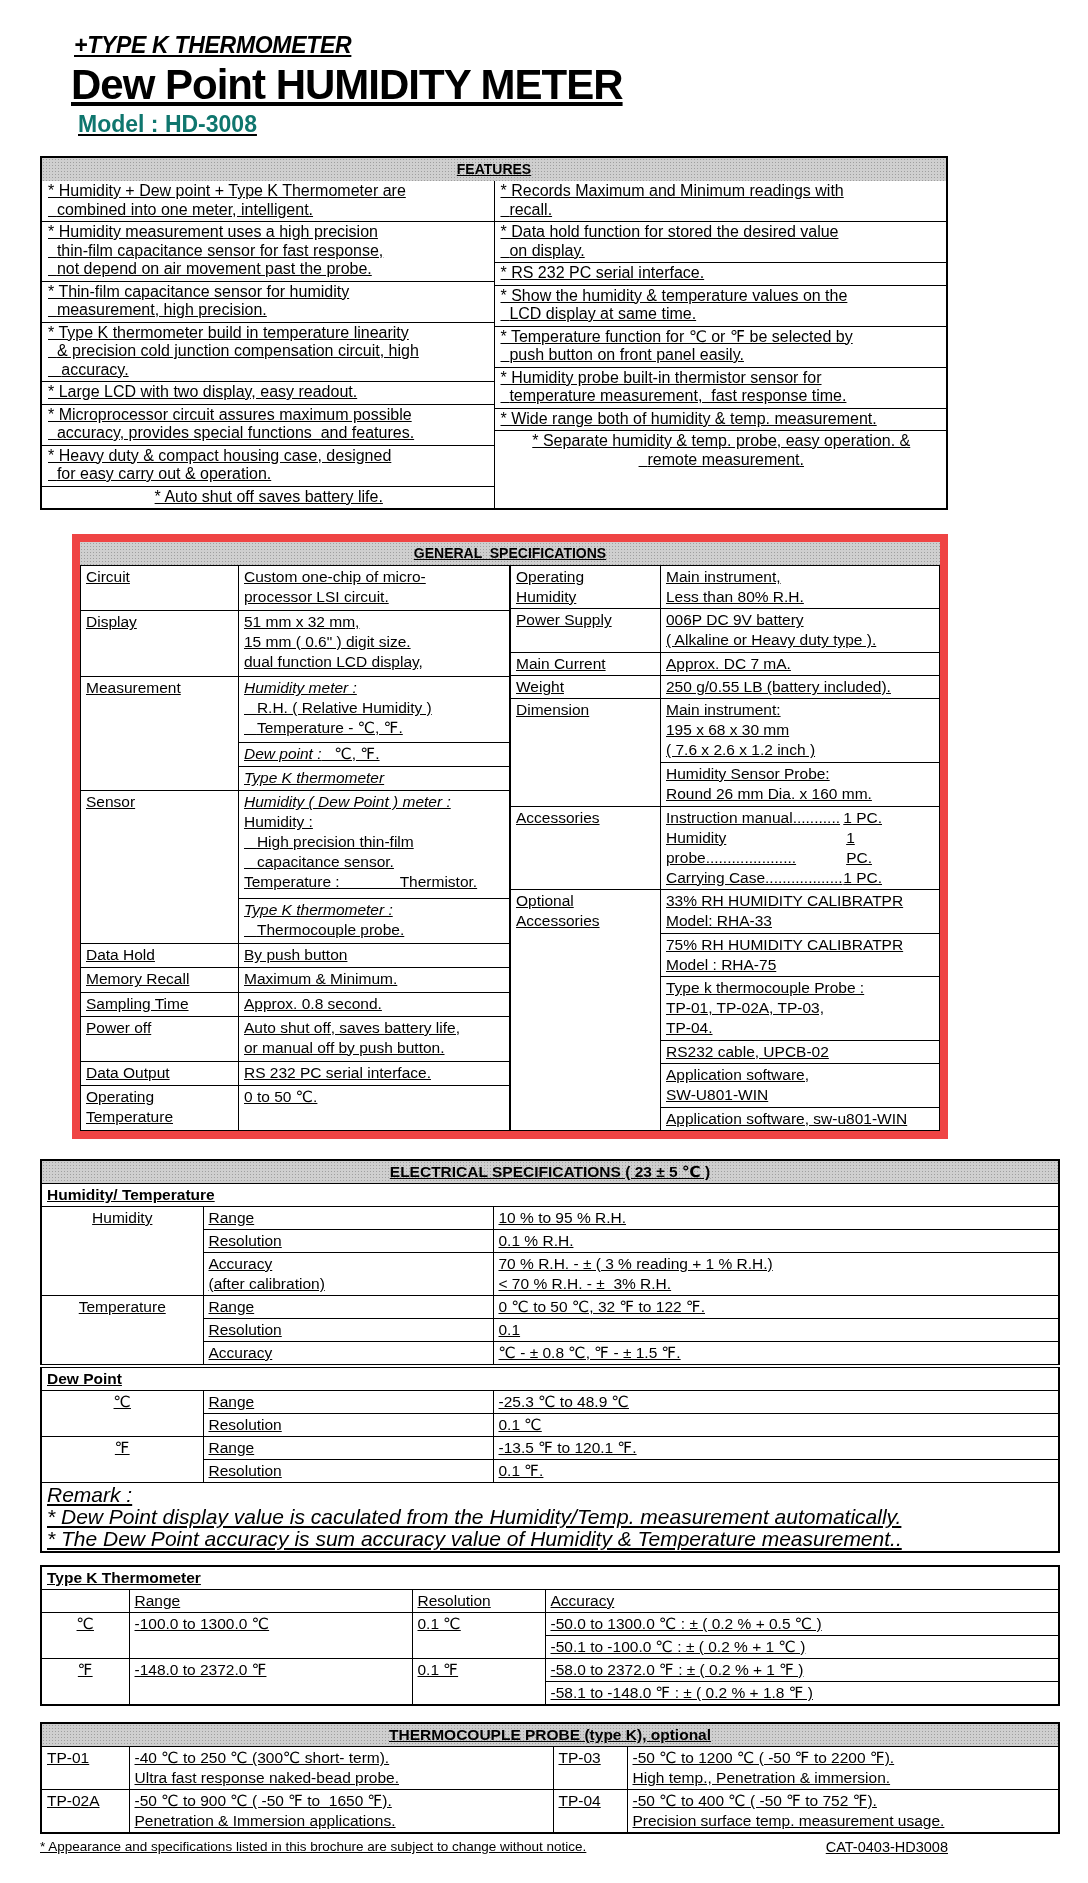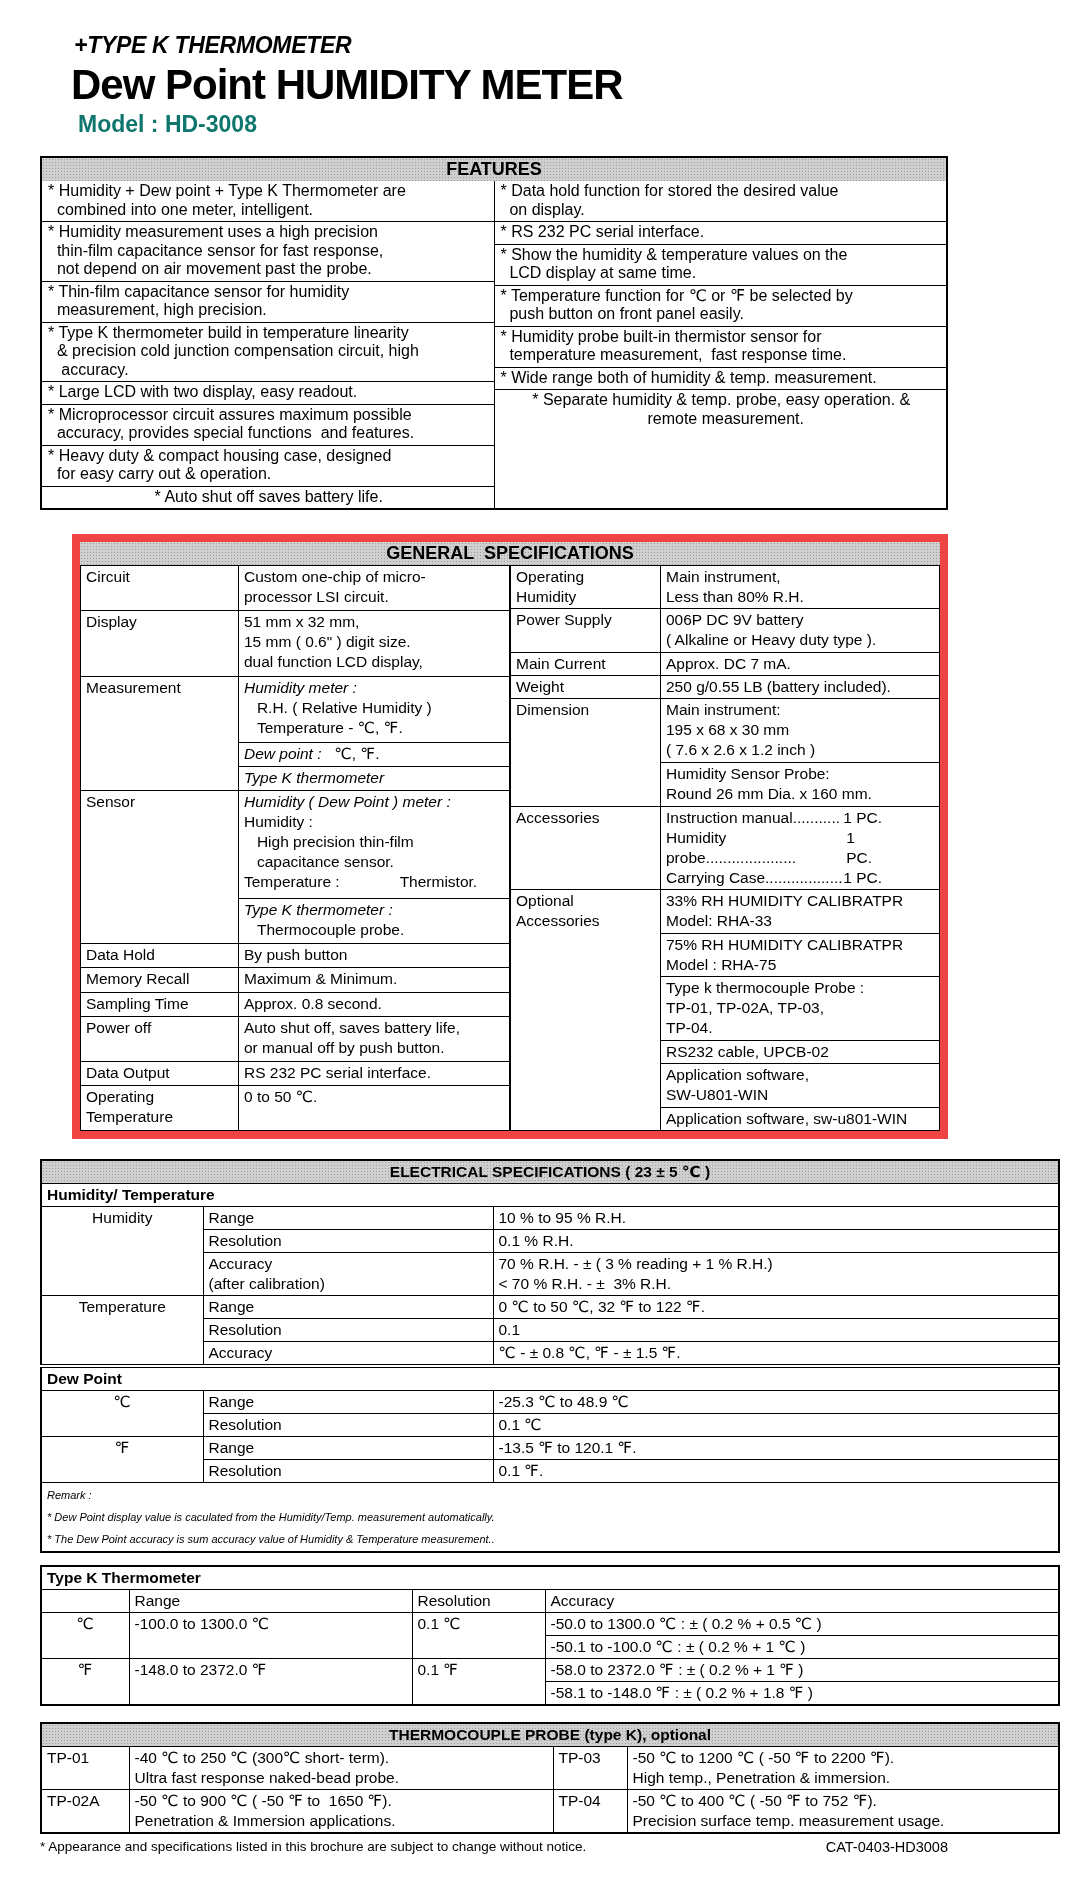--- a/index.html
+++ b/index.html
@@ -1,33 +1,33 @@
 <!DOCTYPE html>
 <html><head>
 <meta charset="utf-8">
 <style>
   html,body{margin:0;padding:0;background:#fff;}
   .page{position:relative;width:1088px;height:1883px;background:#fff;overflow:hidden;
         font-family:"Liberation Sans","DejaVu Sans",sans-serif;color:#000;}
-  .content{position:absolute;left:40px;top:0;width:908px;}
+  .content{position:absolute;left:40px;top:0;width:908px;text-decoration:underline;}
 
   
   .hdr{padding-top:32px;}
   .tagline{margin-left:34px;font-size:23px;font-weight:bold;font-style:italic;letter-spacing:-0.3px;}
   .title{margin:2px 0 0 31px;font-size:42px;font-weight:bold;letter-spacing:-1px;line-height:47px;}
   .model{margin:3px 0 0 38px;font-size:23px;font-weight:bold;color:#0f766e;}
 
   .pre{white-space:pre-wrap;}
   .it{font-style:italic;}
 
   
   .bar{background-color:#cfcfcf;
        background-image:radial-gradient(circle,#9f9f9f 30%,rgba(0,0,0,0) 32%);
        background-size:3px 3px;
-       font-weight:bold;text-align:center;font-size:18px;line-height:21px;
+       font-weight:bold;text-align:center;font-size:14px;line-height:21px;
        padding:1px 6px;white-space:pre;}
 
   
   .feat{margin-top:18px;border:2px solid #000;}
   .feat-body{display:flex;align-items:stretch;}
   .feat-col{width:50%;display:flex;flex-direction:column;}
   .feat-col.fl{border-right:1px solid #000;}
   .fcell{border-bottom:1px solid #000;padding:1px 4px 2px 6px;font-size:16px;line-height:18.5px;}
   .feat-col .fcell:last-child{border-bottom:none;flex:1;text-align:center;}
 
@@ -44,21 +44,21 @@
   table.half{width:508px;height:100%;}
   .dotrow{display:flex;justify-content:space-between;padding-right:52px;}
 
   
   .elec{margin-top:20px;}
   table.full{width:1020px;border:2px solid #000;}
   td.bar{padding:2px 0;}
   .subhead{font-weight:bold;font-size:16.5px;padding:2px 5px;}
   tr.dbl td{border-top:4px double #000;}
   td.remark{padding:3px 8px 7px;}
-  td.remark div{font-style:italic;font-size:11px;line-height:22px;}
+  td.remark div{font-style:italic;font-size:21px;line-height:22px;}
   .tk{margin-top:12px;}
   .probe{margin-top:16px;}
 
   
   .foot{margin-top:5px;display:flex;justify-content:space-between;gap:24px;}
   .note{font-size:13.5px;}
   .code{font-size:14.5px;}
 </style>
 </head>
 <body>
@@ -87,20 +87,22 @@
   &amp; precision cold junction compensation circuit, high
    accuracy.</div>
         <div class="fcell pre">* Large LCD with two display, easy readout.</div>
         <div class="fcell pre">* Microprocessor circuit assures maximum possible
   accuracy, provides special functions  and features.</div>
         <div class="fcell pre">* Heavy duty &amp; compact housing case, designed
   for easy carry out &amp; operation.</div>
         <div class="fcell pre">* Auto shut off saves battery life.</div>
       </div>
       <div class="feat-col fr">
+        <div class="fcell pre">* Records Maximum and Minimum readings with
+  recall.</div>
         <div class="fcell pre">* Data hold function for stored the desired value
   on display.</div>
         <div class="fcell pre">* RS 232 PC serial interface.</div>
         <div class="fcell pre">* Show the humidity &amp; temperature values on the
   LCD display at same time.</div>
         <div class="fcell pre">* Temperature function for ℃ or ℉ be selected by
   push button on front panel easily.</div>
         <div class="fcell pre">* Humidity probe built-in thermistor sensor for
   temperature measurement,  fast response time.</div>
         <div class="fcell pre">* Wide range both of humidity &amp; temp. measurement.</div>

